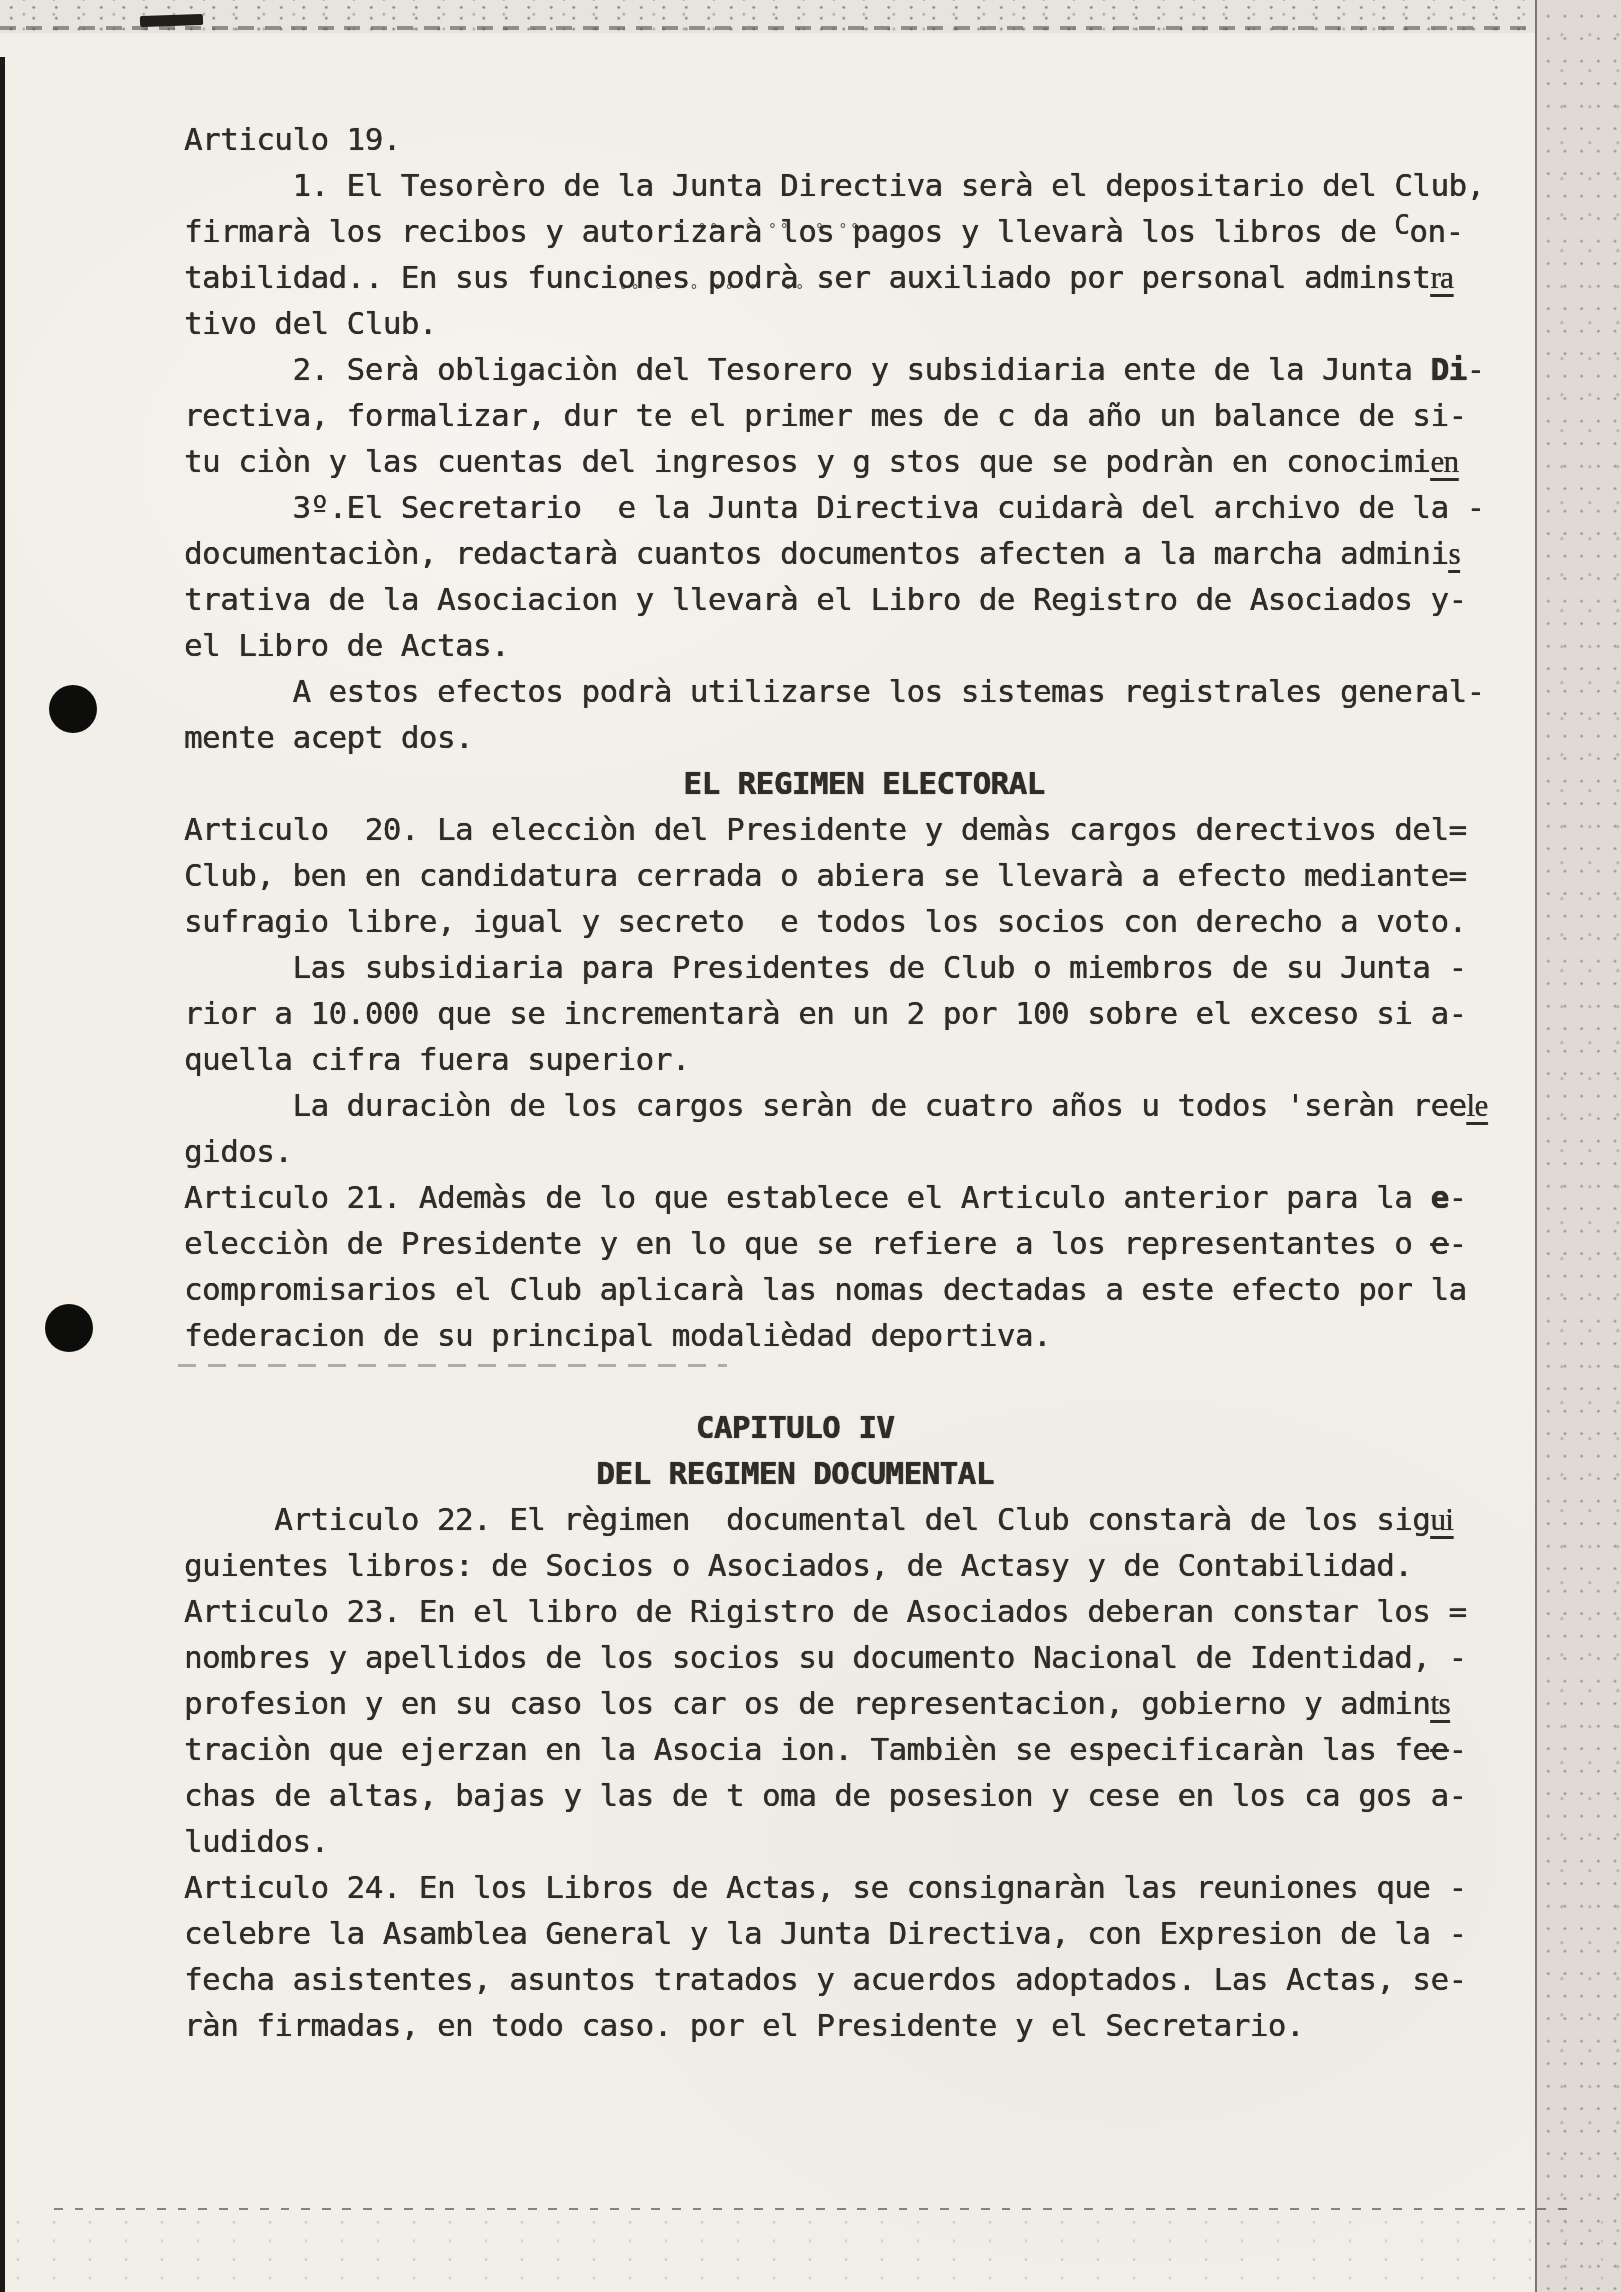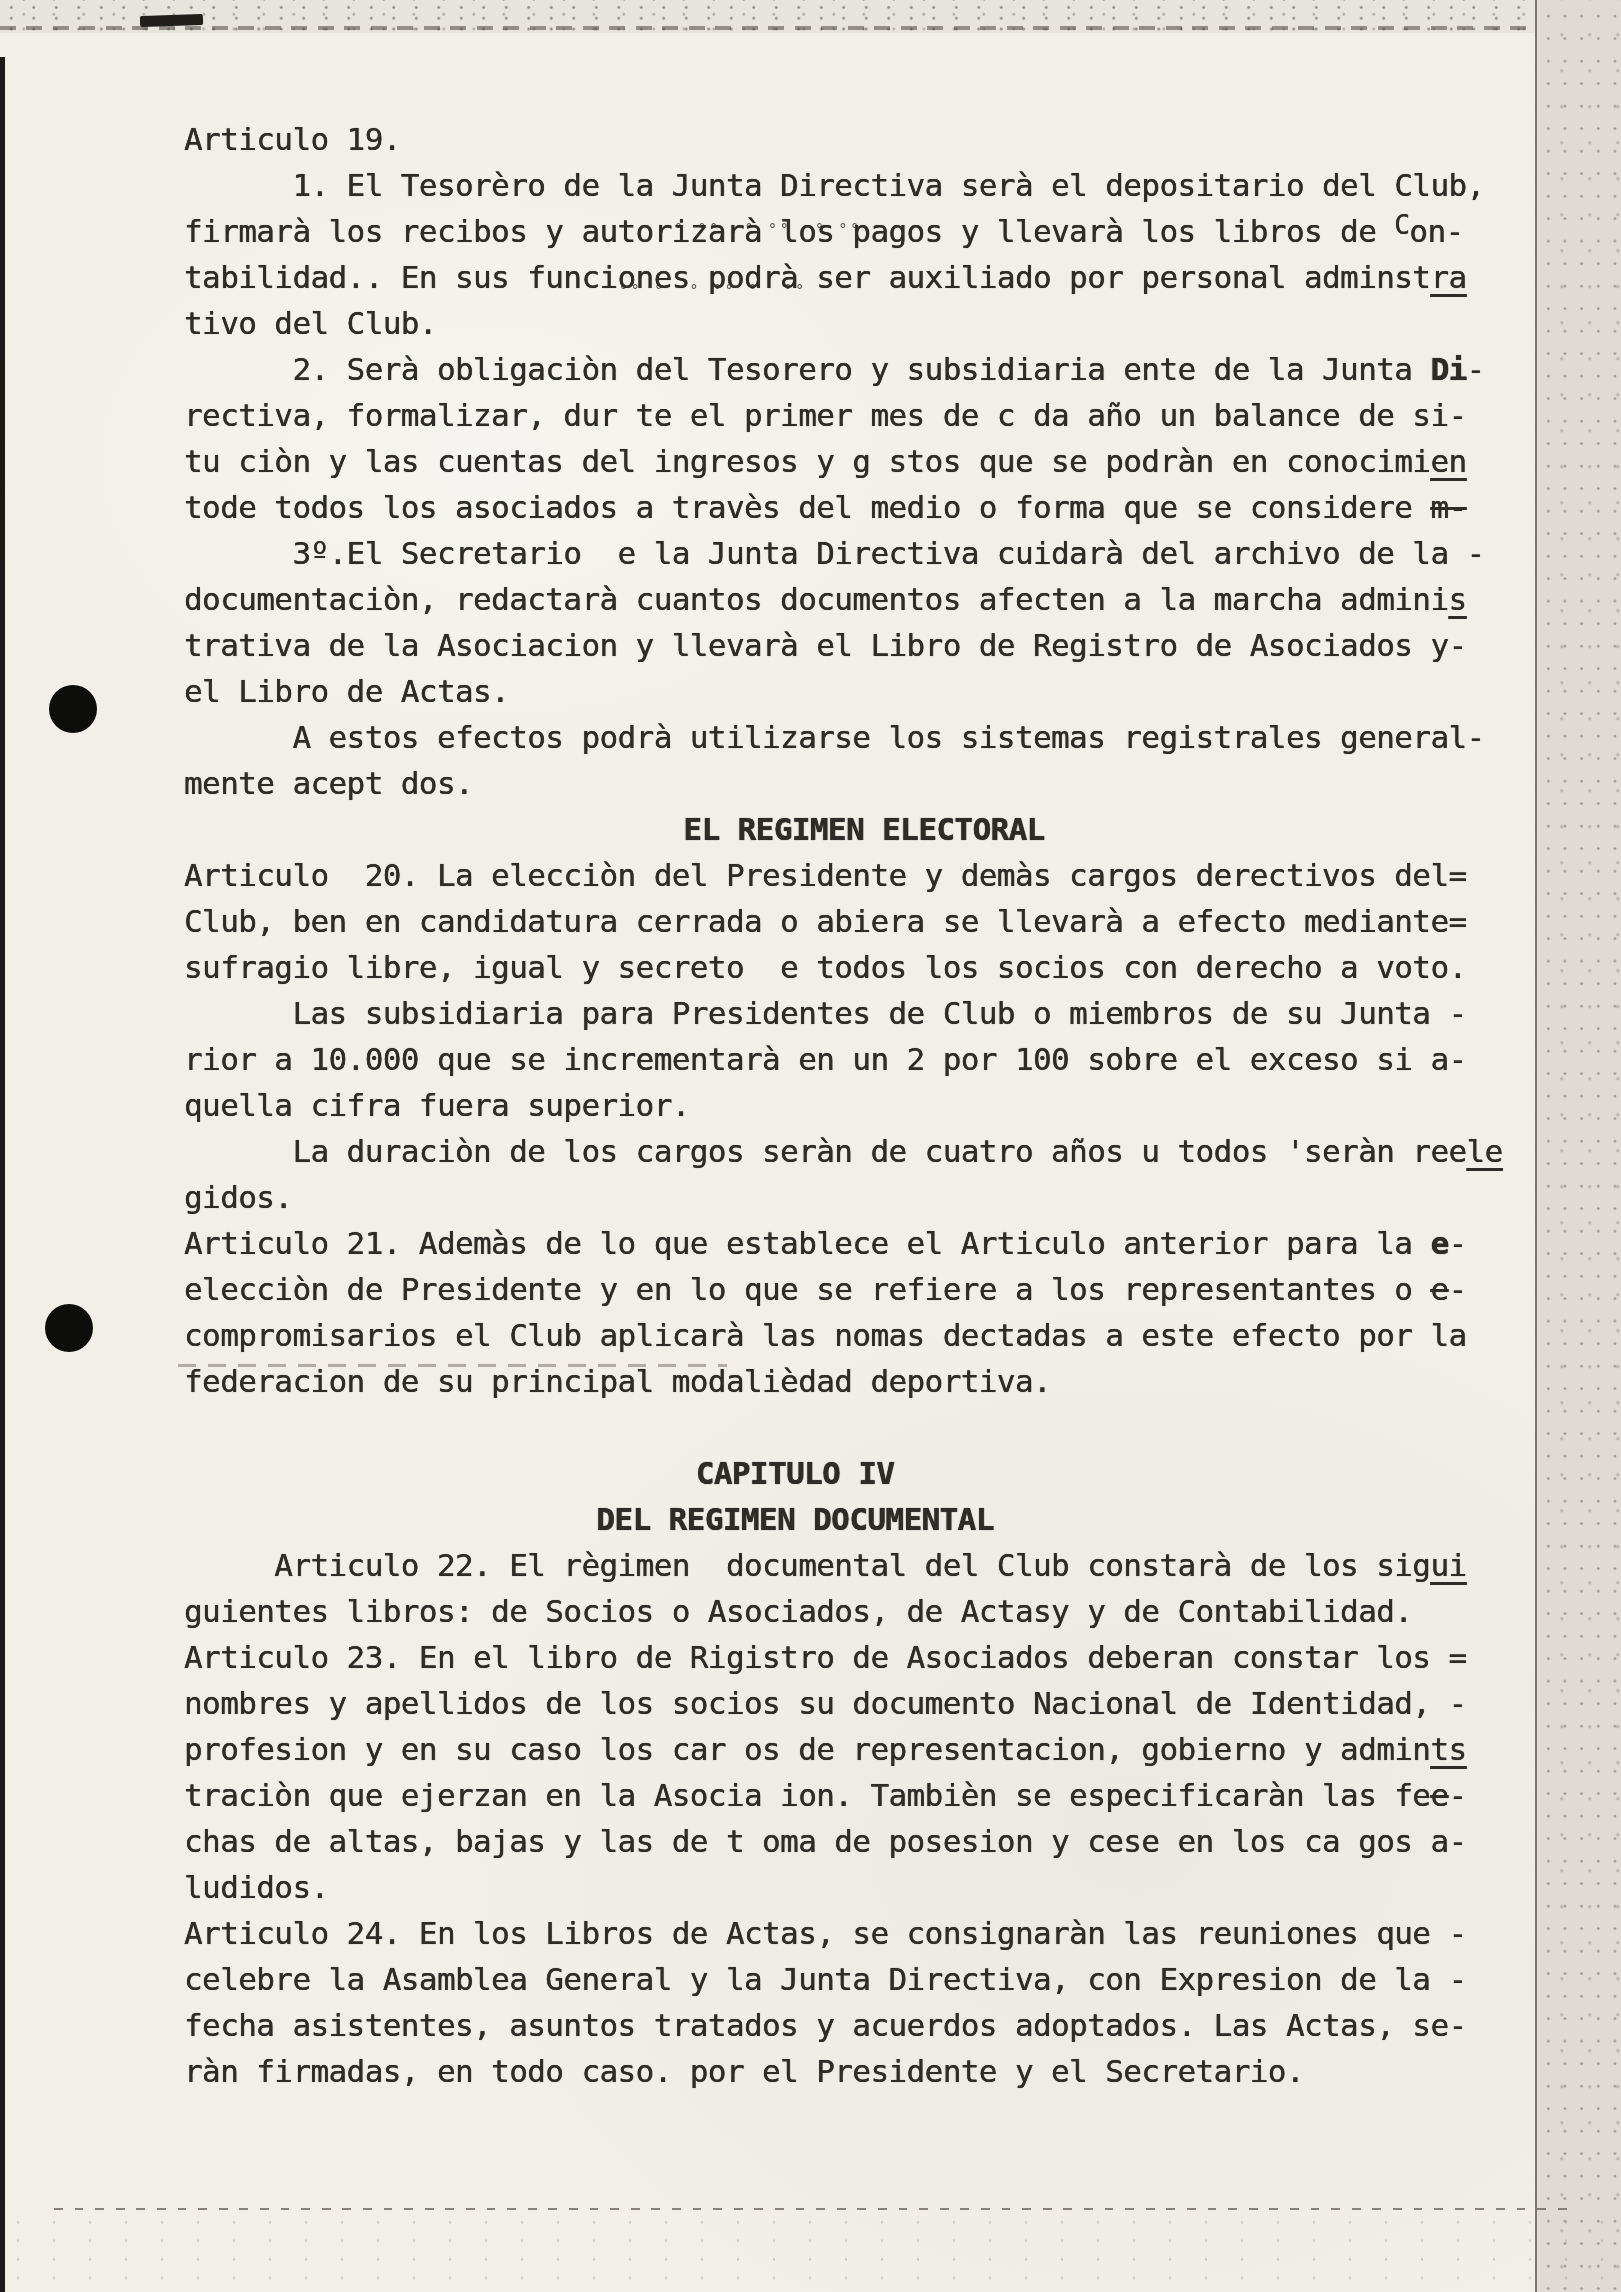--- a/index.html
+++ b/index.html
@@ -76,21 +76,21 @@
   
   .flow{position:absolute;left:172px;top:116px;width:1372px;}
   .line{
     height:46px;line-height:46px;font-size:31px;white-space:pre;
     color:var(--ink);letter-spacing:-0.6px;
     text-shadow:0 0 0.7px rgba(46,44,40,.85), 0.3px 0 0 rgba(46,44,40,.5);
     margin-left:12px;
   }
   .line.c{text-align:center;font-weight:bold;
     text-shadow:0 0 1px rgba(46,44,40,.9), 0.5px 0 0 rgba(46,44,40,.7);}
-  .line span.u{text-decoration:underline;text-decoration-thickness:2.9px;text-underline-offset:5.9px;}
+  .line span.u{text-decoration:underline;text-decoration-thickness:2.9px;text-underline-offset:5.9px;font-family:Liberation Serif, serif;}
   .line span.s{text-decoration:line-through;text-decoration-thickness:3.4px;}
   .line span.b{font-weight:bold;text-shadow:0 0 1px rgba(40,38,34,.95),0.6px 0 0 rgba(40,38,34,.85);}
   .line span.sup{position:relative;top:-7.8px;font-size:84%;}
 </style>
 </head>
 <body>
 
 <div class="scan">
 
   <div class="edge-top"></div>
@@ -110,21 +110,20 @@
 
   <div class="flow">
       <div class="line"><span>Articulo 19.</span></div>
       <div class="line"><span>      1. El Tesorèro de la Junta Directiva serà el depositario del Club,</span></div>
       <div class="line"><span>firmarà los recibos y autorizarà los pagos y llevarà los libros de </span><span class="sup">C</span><span>on-</span></div>
       <div class="line"><span>tabilidad.. En sus funciones podrà ser auxiliado por personal adminst</span><span class="u">ra</span></div>
       <div class="line"><span>tivo del Club.</span></div>
       <div class="line"><span>      2. Serà obligaciòn del Tesorero y subsidiaria ente de la Junta </span><span class="b">Di</span><span>-</span></div>
       <div class="line"><span>rectiva, formalizar, dur te el primer mes de c da año un balance de si-</span></div>
       <div class="line"><span>tu ciòn y las cuentas del ingresos y g stos que se podràn en conocimi</span><span class="u">en</span></div>
-      <div class="line"><span>tode todos los asociados a travès del medio o forma que se considere </span><span class="s">m-</span></div>
       <div class="line"><span>      3º.El Secretario  e la Junta Directiva cuidarà del archivo de la -</span></div>
       <div class="line"><span>documentaciòn, redactarà cuantos documentos afecten a la marcha admini</span><span class="u">s</span></div>
       <div class="line"><span>trativa de la Asociacion y llevarà el Libro de Registro de Asociados y-</span></div>
       <div class="line"><span>el Libro de Actas.</span></div>
       <div class="line"><span>      A estos efectos podrà utilizarse los sistemas registrales general-</span></div>
       <div class="line"><span>mente acept dos.</span></div>
       <div class="line c"><span>EL REGIMEN ELECTORAL</span></div>
       <div class="line"><span>Articulo  20. La elecciòn del Presidente y demàs cargos derectivos del=</span></div>
       <div class="line"><span>Club, ben en candidatura cerrada o abiera se llevarà a efecto mediante=</span></div>
       <div class="line"><span>sufragio libre, igual y secreto  e todos los socios con derecho a voto.</span></div>

